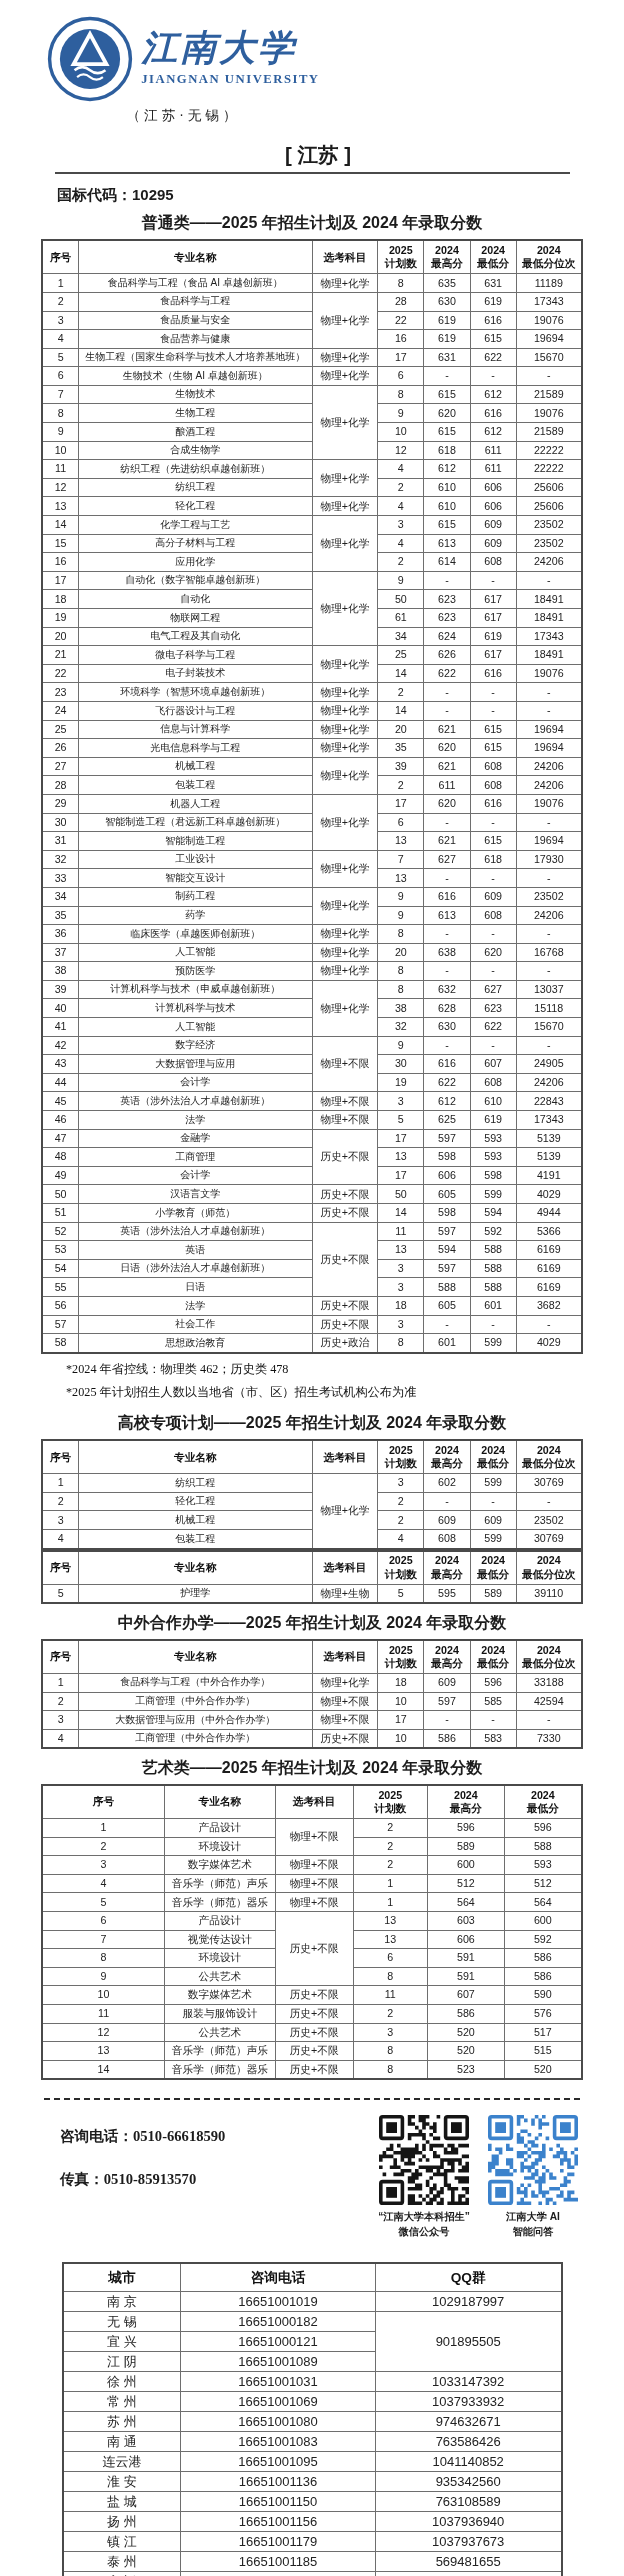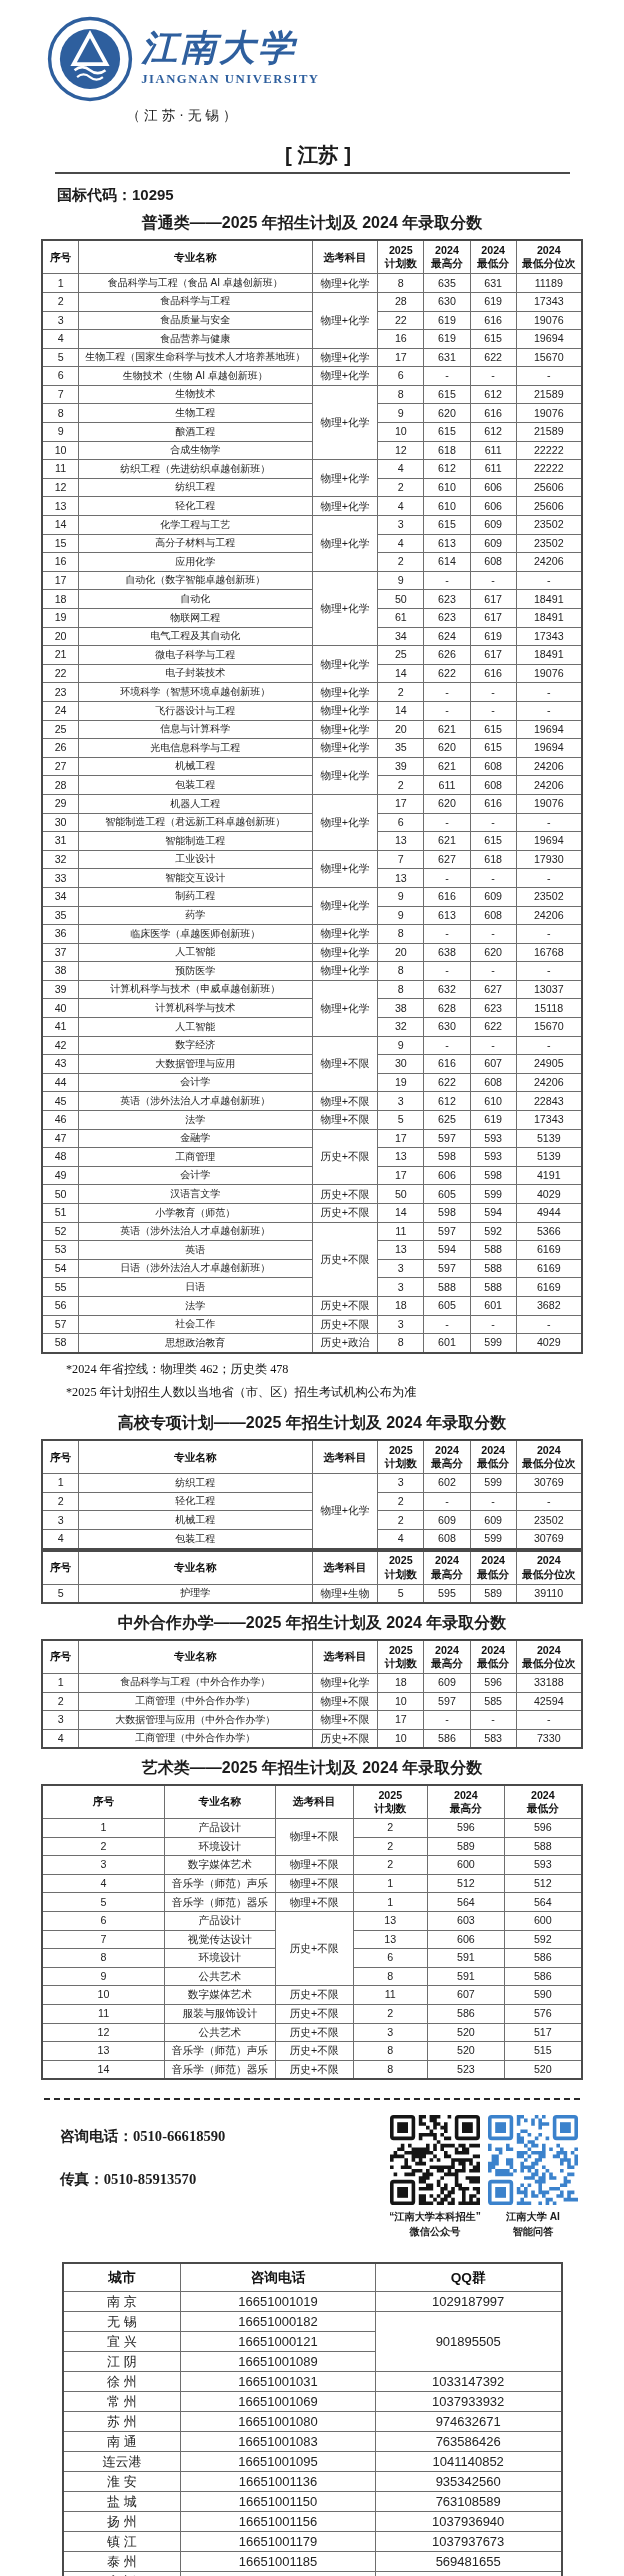--- a/index.html
+++ b/index.html
@@ -31,21 +31,21 @@
   .t-score td.col1{font-size:10px;}
   .mt8{margin-top:8.8px;}
 
   .footnote{font-family:"Liberation Serif","DejaVu Serif",serif;font-size:12.2px;margin:6.8px 0 0 66px;color:#111;}
   .fn-gap{margin-bottom:12px;}
 
   .divider{border-top:2.4px dashed #2a2a2a;width:536px;margin:17.6px auto 0;}
 
   .footer-flex{display:flex;justify-content:space-between;align-items:flex-start;padding:15.6px 43px 0 60px;}
   .contact-lines p{font-family:"Liberation Serif","DejaVu Serif",serif;font-weight:bold;font-size:14.6px;margin:11.7px 0 23.4px;}
-  .qrs{display:flex;gap:2px;}
+  .qrs{display:flex;gap:13px;}
   .qr-fig{margin:0;text-align:center;width:96px;}
   .qr-fig svg{width:90px;height:90px;display:block;margin:0 auto;background:#fff;}
   .qr-cap{font-size:10.2px;font-weight:bold;white-space:pre-line;line-height:1.4;margin-top:4.9px;}
 
   table.contact-table{width:501px;margin:23.4px auto 11.7px;border:2px solid #4a4a4a;}
   .contact-table th{font-size:13.7px;height:27px;white-space:normal;}
   .contact-table td{font-size:13px;height:19px;}
 </style>
 </head>
 <body>

